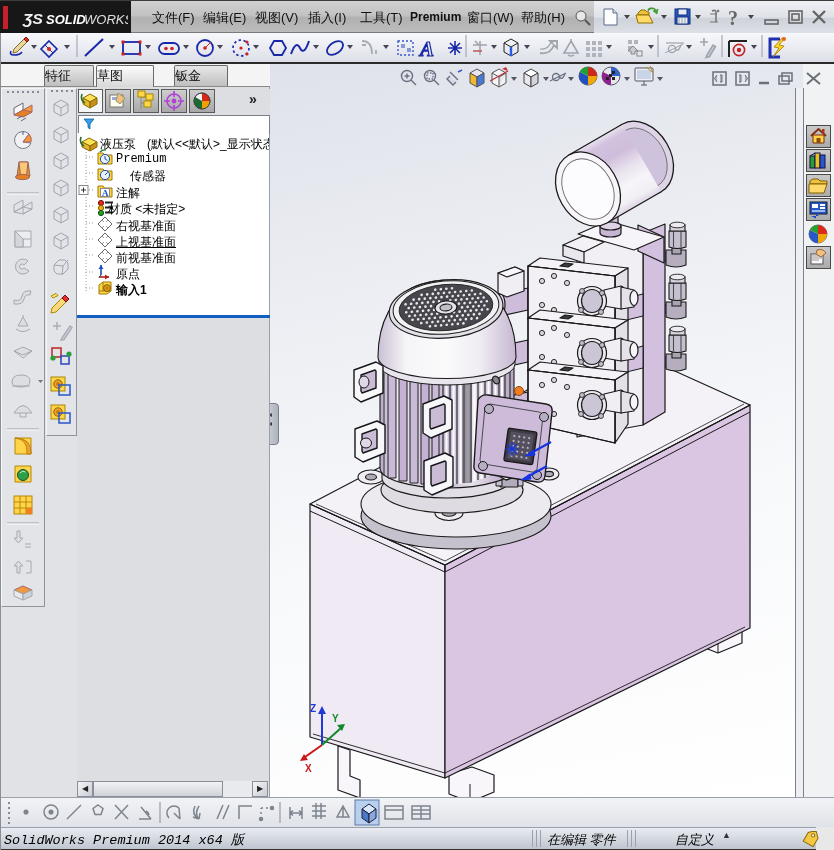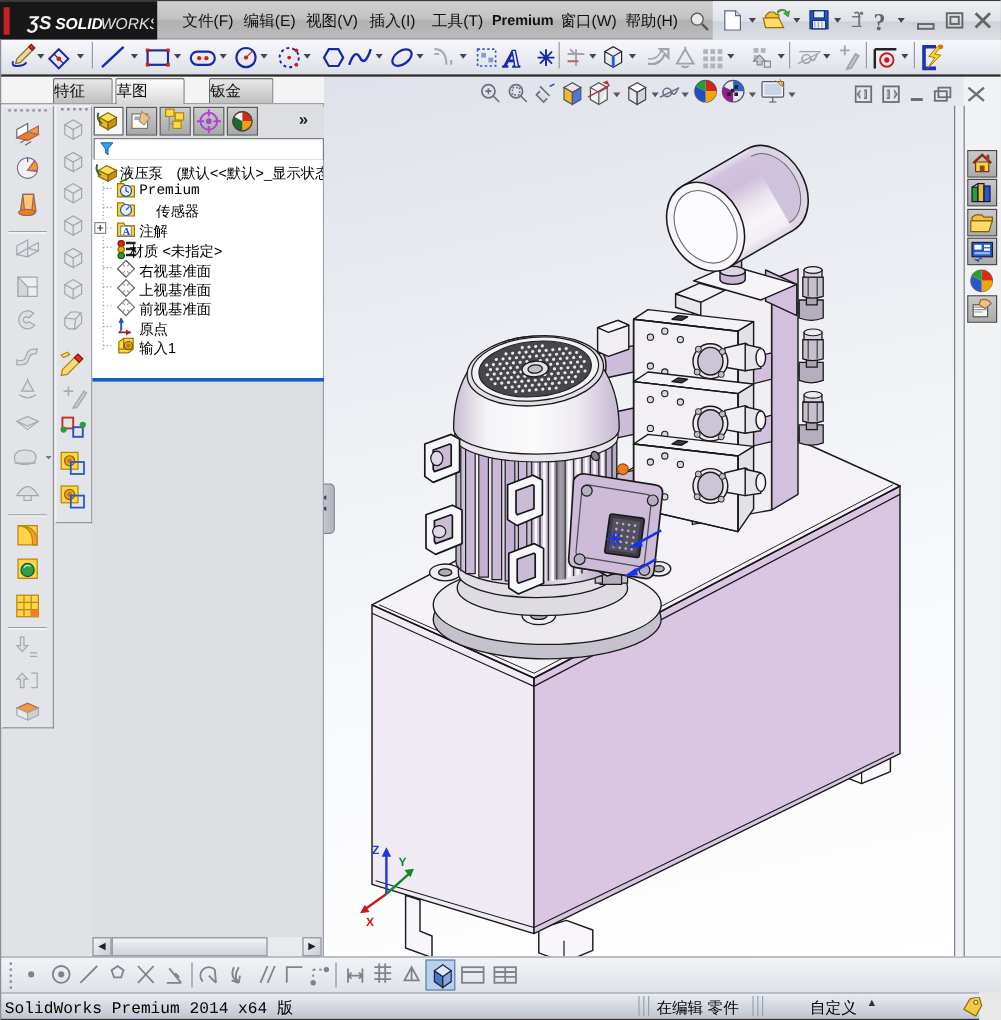--- a/index.html
+++ b/index.html
@@ -36,21 +36,21 @@
 #treebody{position:absolute;left:0px;top:46px;width:192px;height:182px;background:#fff;overflow:hidden;}
 #rollback{position:absolute;left:0;top:228px;width:193px;height:3px;background:#1060c4;}
 .titem{position:absolute;font-size:12px;color:#000;white-space:nowrap;}
 
 #hscroll{position:absolute;left:0px;top:694px;width:191px;height:16px;background:#e9eaee;}
 .sbarrow{position:absolute;top:0;width:16px;height:16px;background:linear-gradient(135deg,#f4f5f7,#c9ccd4);border:1px solid #8a8e98;box-sizing:border-box;font-size:8px;color:#222;text-align:center;line-height:14px;}
 #sbthumb{position:absolute;left:16px;top:0;width:130px;height:16px;background:linear-gradient(180deg,#f2f3f5,#cfd2d8);border:1px solid #8a8e98;box-sizing:border-box;}
 
 #bottombar{position:absolute;left:0;top:797px;width:834px;height:30px;background:linear-gradient(180deg,#f2f3f6,#dfe2e8);border-top:1px solid #9aa0aa;box-sizing:border-box;}
 
-#statusbar{position:absolute;left:0;top:827px;width:816px;height:23px;background:linear-gradient(180deg,#e9ecf1 0%,#d4d9e1 50%,#bfc5d0 100%);border-top:1px solid #98a0ac;border-bottom:1px solid #333;box-sizing:border-box;font-size:13px;color:#000;}
+#statusbar{position:absolute;left:0;top:827px;width:816px;height:23px;background:linear-gradient(180deg,#e9ecf1 0%,#d4d9e1 50%,#bfc5d0 100%);border-top:1px solid #98a0ac;border-bottom:1px solid #333;box-sizing:border-box;font-size:13px;color:#000;font-style:italic;}
 </style>
 </head>
 <body>
 <div id="app">
 
   <div id="titlebar">
     <div id="logo">
       <div id="redstripe"></div>
       <svg class="abs" style="left:10px;top:4px" width="118" height="26" viewBox="0 0 118 26">
         <text x="13" y="19" font-family="Liberation Sans" font-size="15.5" font-weight="bold" font-style="italic" fill="#f2f2f2">ƷS</text>
@@ -917,24 +917,24 @@
         <rect x="2" y="52.5" width="9" height="9" fill="#fff" stroke="#888"></rect>
         <path d="M4 57 h5 M6.5 54.5 v5" stroke="#333"></path>
       </svg>
       <span class="titem" style="left:23px;top:3px;">液压泵</span>
         <span class="titem" style="left:70px;top:3px;">(默认&lt;&lt;默认&gt;_显示状态</span>
       <span class="titem" style="left:39px;top:19px;font-family:'Liberation Mono',monospace;">Premium</span>
       <span class="titem" style="left:53px;top:35px;">传感器</span>
       <span class="titem" style="left:39px;top:52px;">注解</span>
       <span class="titem" style="left:31px;top:68px;">材质 &lt;未指定&gt;</span>
       <span class="titem" style="left:39px;top:85px;">右视基准面</span>
-      <span class="titem" style="left:39px;top:101px;">上视基准面</span>
+      <span class="titem" style="left:39px;top:101px;text-decoration:underline;">上视基准面</span>
       <span class="titem" style="left:39px;top:117px;">前视基准面</span>
       <span class="titem" style="left:39px;top:133px;">原点</span>
-      <span class="titem" style="left:39px;top:149px;">输入1</span>
+      <span class="titem" style="left:39px;top:149px;font-weight:bold;">输入1</span>
     </div>
     <div id="rollback"></div>
     <div id="hscroll">
       <div class="sbarrow" style="left:0">◀</div>
       <div id="sbthumb"></div>
       <div class="sbarrow" style="left:175px">▶</div>
     </div>
   </div>
 
   <div id="bottombar">

